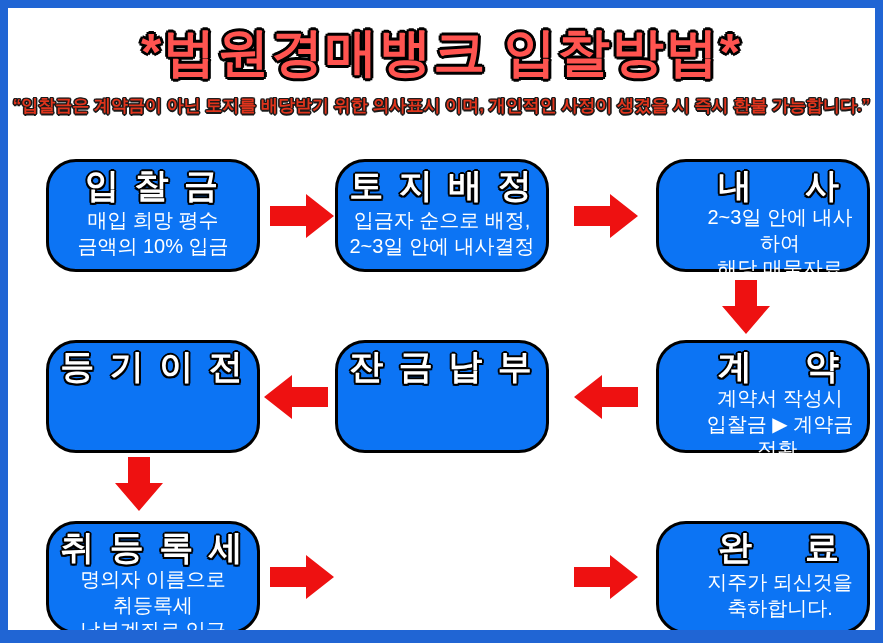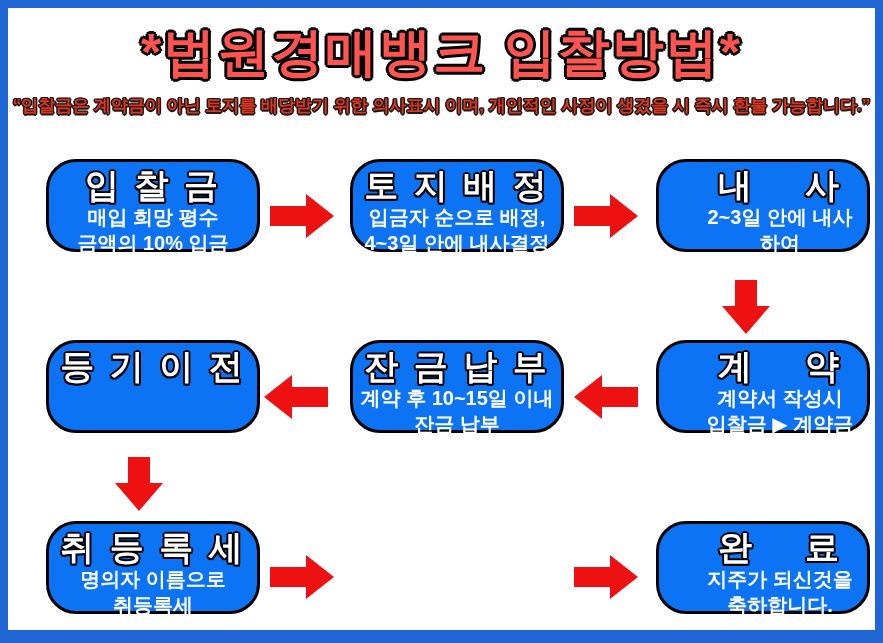--- a/index.html
+++ b/index.html
@@ -36,21 +36,21 @@
     font-weight:bold;
     color:#e0341c;
     white-space:nowrap;
     text-shadow:
       1.5px 0 0 #1a1a1a, -1.5px 0 0 #1a1a1a, 0 1.5px 0 #1a1a1a, 0 -1.5px 0 #1a1a1a,
       1px 1px 0 #1a1a1a, -1px 1px 0 #1a1a1a, 1px -1px 0 #1a1a1a, -1px -1px 0 #1a1a1a;
   }
 
   .box {
     position:absolute;
-    width:214px; height:93px;
+    width:214px; height:113px;
     box-sizing:border-box;
     background:#0c74f4;
     border:3px solid #000000;
     border-radius:30px;
     display:flex;
     flex-direction:column;
     align-items:center;
     padding:4px 6px 6px 6px;
   }
   .box-title {
@@ -63,30 +63,30 @@
     text-shadow:
       2px 0 0 #000, -2px 0 0 #000, 0 2px 0 #000, 0 -2px 0 #000,
       1.5px 1.5px 0 #000, -1.5px 1.5px 0 #000, 1.5px -1.5px 0 #000, -1.5px -1.5px 0 #000;
   }
   .box-body {
     flex:1;
     display:flex;
     flex-direction:column;
     justify-content:center;
     font-size:20px;
-    font-weight:bold;
+    font-weight:normal;
     color:#ffffff;
     text-align:center;
     white-space:pre-line;
     line-height:1.28;
   }
   .box-body.left { text-align:left; align-self:flex-start; padding-left:14px; }
 
   
-  .c1 { left:38px; }  .c2 { left:342px; } .c3 { left:648px;padding-left:40px; }
+  .c1 { left:38px; }  .c2 { left:327px; } .c3 { left:648px;padding-left:40px; }
   .r1 { top:151px; }  .r2 { top:332px; }  .r3 { top:513px; }
 
   .arrow { position:absolute; }
   .a-r1a { left:262px; top:186px; }
   .a-r1b { left:566px; top:186px; }
   .a-dR  { left:714px; top:272px; }
   .a-l2a { left:256px; top:367px; }
   .a-l2b { left:566px; top:367px; }
   .a-dL  { left:107px; top:449px; }
   .a-r3a { left:262px; top:547px; }
@@ -101,36 +101,34 @@
   <div class="sub-title">“입찰금은 계약금이 아닌 토지를 배당받기 위한 의사표시 이며, 개인적인 사정이 생겼을 시 즉시 환불 가능합니다.”</div>
 
   <div class="box c1 r1">
     <div class="box-title">입 찰 금</div>
     <div class="box-body">매입 희망 평수
 금액의 10% 입금</div>
   </div>
   <div class="box c2 r1">
     <div class="box-title">토 지 배 정</div>
     <div class="box-body">입금자 순으로 배정,
-4~3일 안에 내사결정</div>
+2~3일 안에 내사결정</div>
   </div>
   <div class="box c3 r1">
     <div class="box-title">내    사</div>
     <div class="box-body">2~3일 안에 내사하여
 해당 매물자료
 검토후 매입 결정</div>
   </div>
 
   <div class="box c1 r2">
     <div class="box-title">등 기 이 전</div>
   </div>
   <div class="box c2 r2">
     <div class="box-title">잔 금 납 부</div>
-    <div class="box-body">계약 후 10~15일 이내
-잔금 납부</div>
   </div>
   <div class="box c3 r2">
     <div class="box-title">계    약</div>
     <div class="box-body">계약서 작성시
 입찰금 ▶ 계약금 전환,
 미 계약시 환불</div>
   </div>
 
   <div class="box c1 r3">
     <div class="box-title">취 등 록 세</div>

